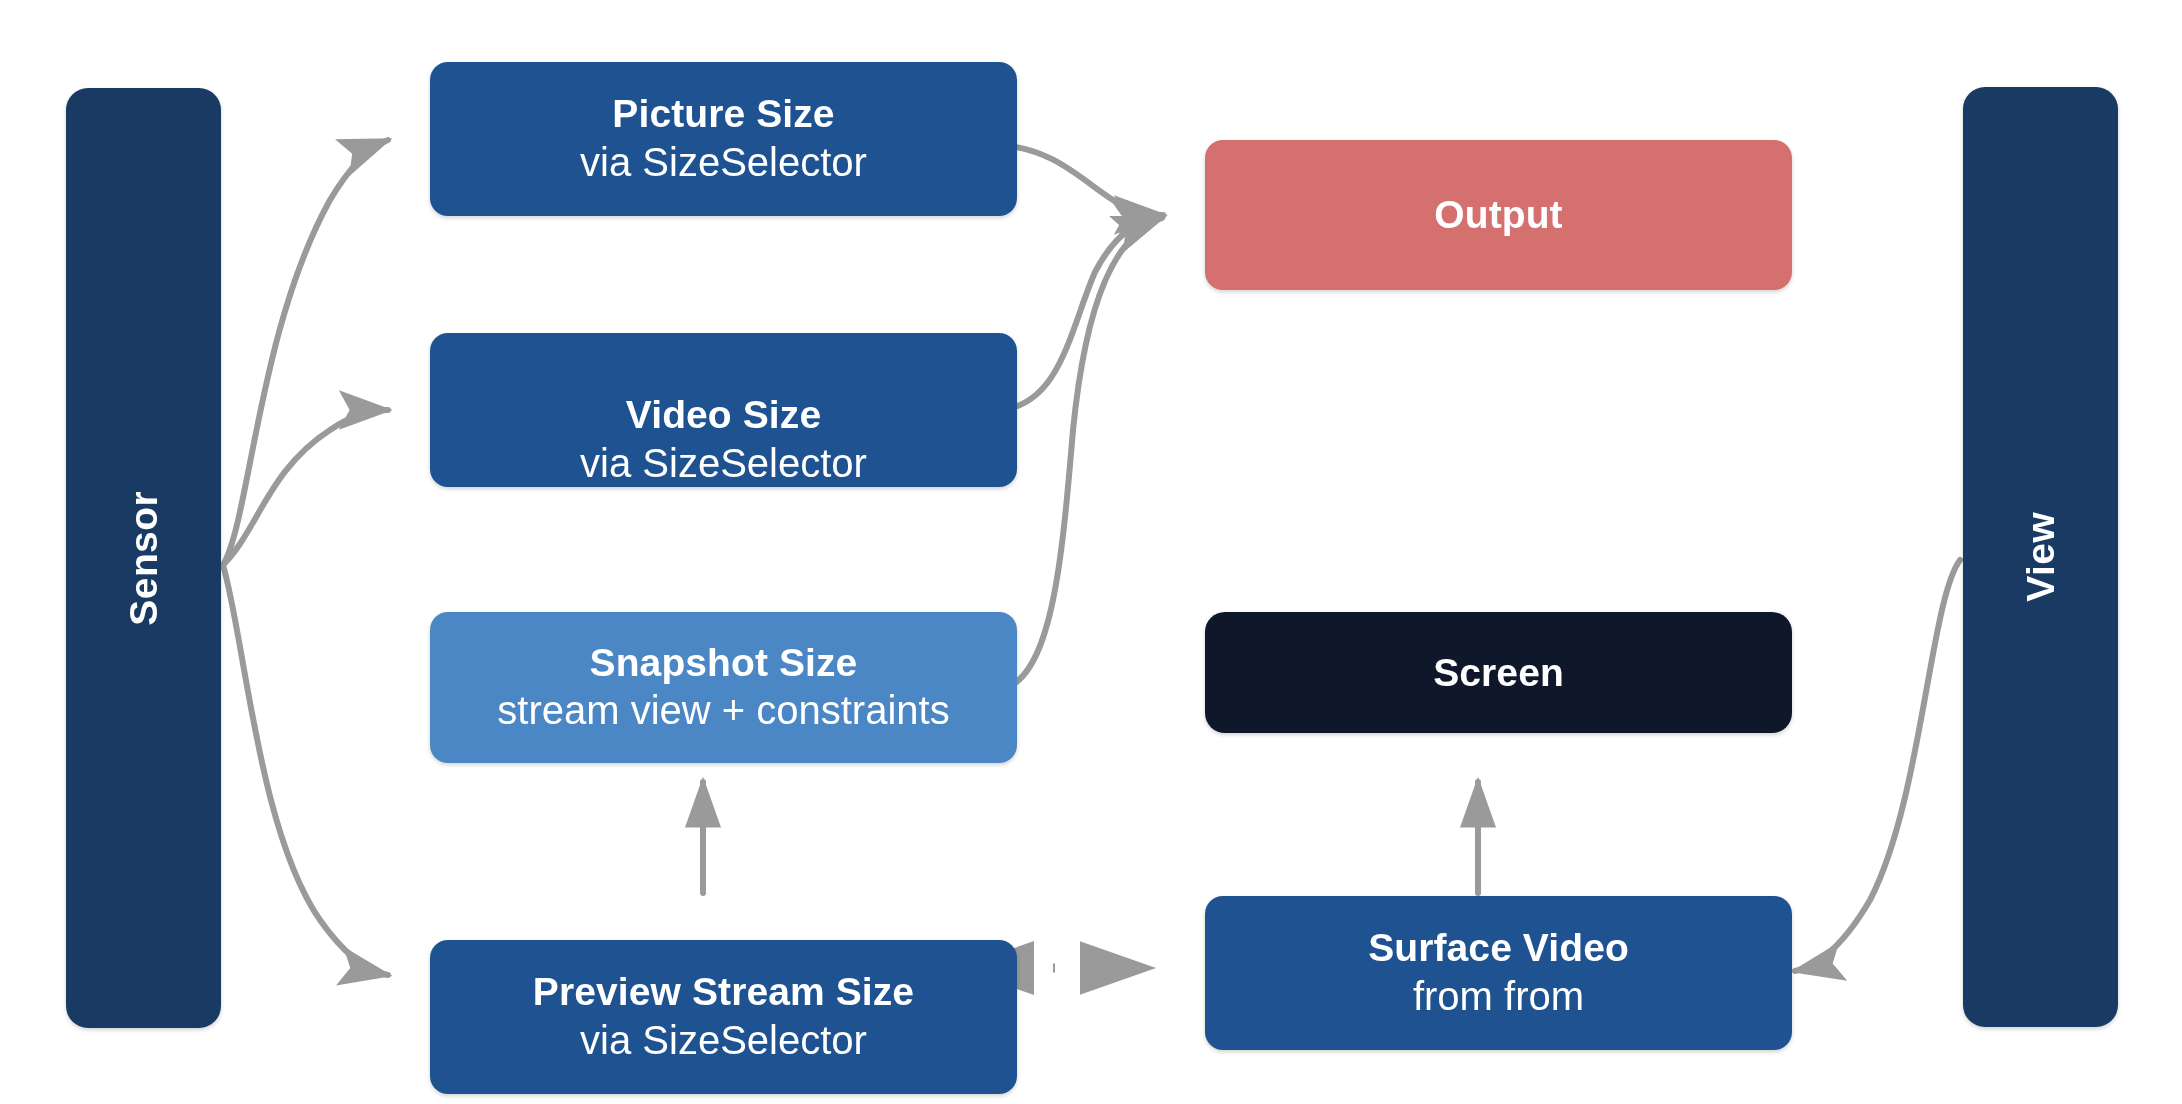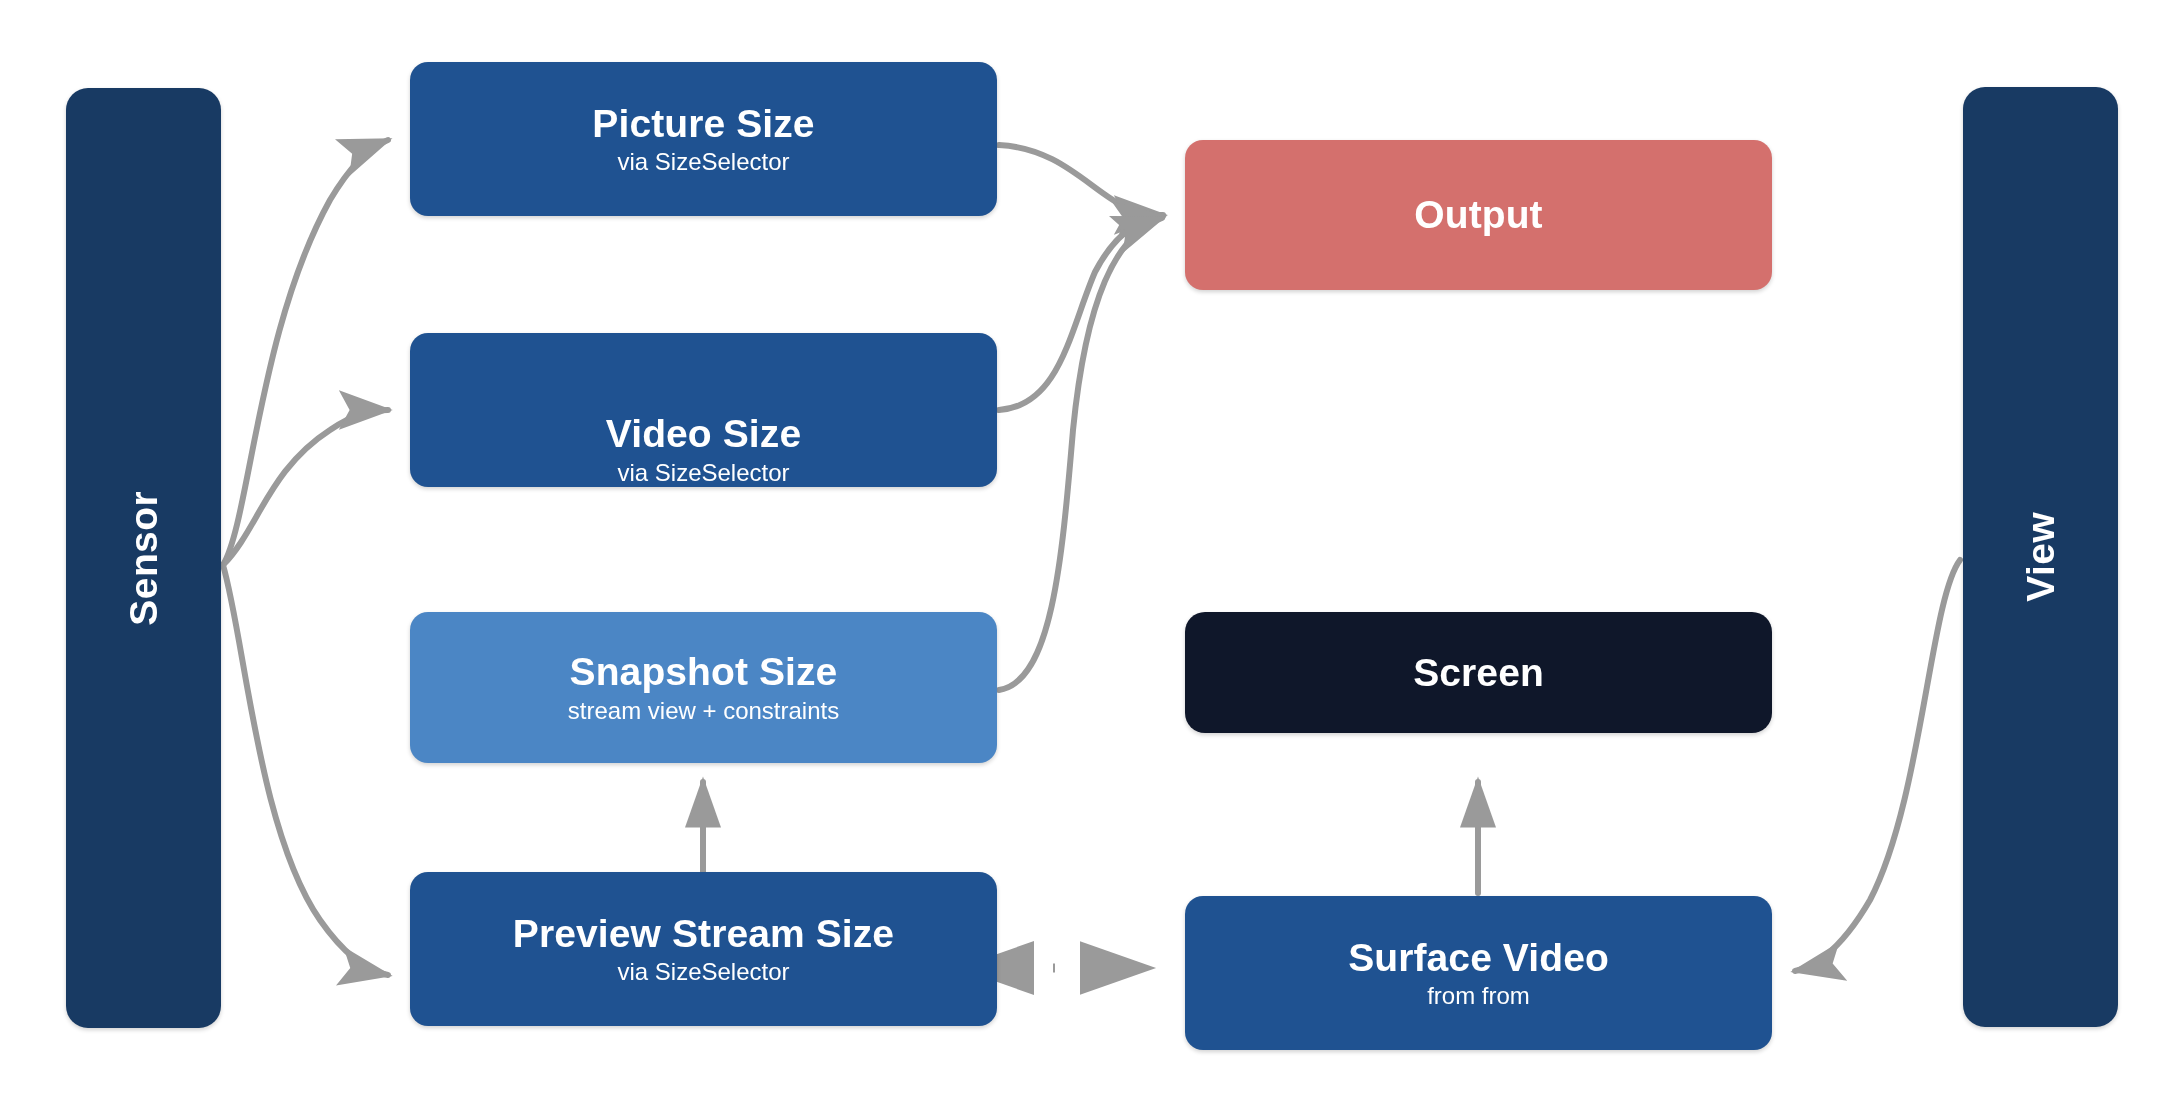--- a/index.html
+++ b/index.html
@@ -31,30 +31,31 @@
     position: absolute;
     box-sizing: border-box;
     border-radius: 18px;
     display: flex;
     flex-direction: column;
     align-items: center;
     justify-content: center;
     text-align: center;
     color: #ffffff;
     box-shadow: 0 2px 4px rgba(0,0,0,0.18);
+    margin-left: 20px;
   }
   .node .title {
     font-size: 39px;
     font-weight: bold;
     line-height: 1.12;
     letter-spacing: 0.1px;
     white-space: nowrap;
   }
   .node .subtitle {
-    font-size: 24px;
+    font-size: 40px;
     font-weight: normal;
     line-height: 1.18;
     white-space: nowrap;
     margin-top: 3px;
   }
 
   
   .lane {
     position: absolute;
     box-sizing: border-box;
@@ -75,21 +76,21 @@
     white-space: nowrap;
   }
 
   
   #lane-sensor { left: 66px;   top: 88px;  width: 155px; height: 940px; }
   #lane-view   { left: 1963px; top: 87px;  width: 155px; height: 940px; }
 
   #node-picture  { left: 410px;  top: 62px;   width: 587px; height: 154px; background: #1f5291; }
   #node-video    { left: 410px;  top: 333px;  width: 587px; height: 154px; background: #1f5291; justify-content: flex-end; }
   #node-snapshot { left: 410px;  top: 612px;  width: 587px; height: 151px; background: #4b86c5; text-align: right; }
-  #node-preview  { left: 410px;  top: 872px;  width: 587px; height: 154px; background: #1f5291; }
+  #node-preview  { left: 410px;  top: 940px;  width: 587px; height: 154px; background: #1f5291; }
 
   #node-output   { left: 1185px; top: 140px;  width: 587px; height: 150px; background: #d4706d; }
   #node-screen   { left: 1185px; top: 612px;  width: 587px; height: 121px; background: #0f172a; border-radius: 20px; }
   #node-surface  { left: 1185px; top: 896px;  width: 587px; height: 154px; background: #1f5291; }
 </style>
 </head>
 <body>
 
 <div id="stage">
 

